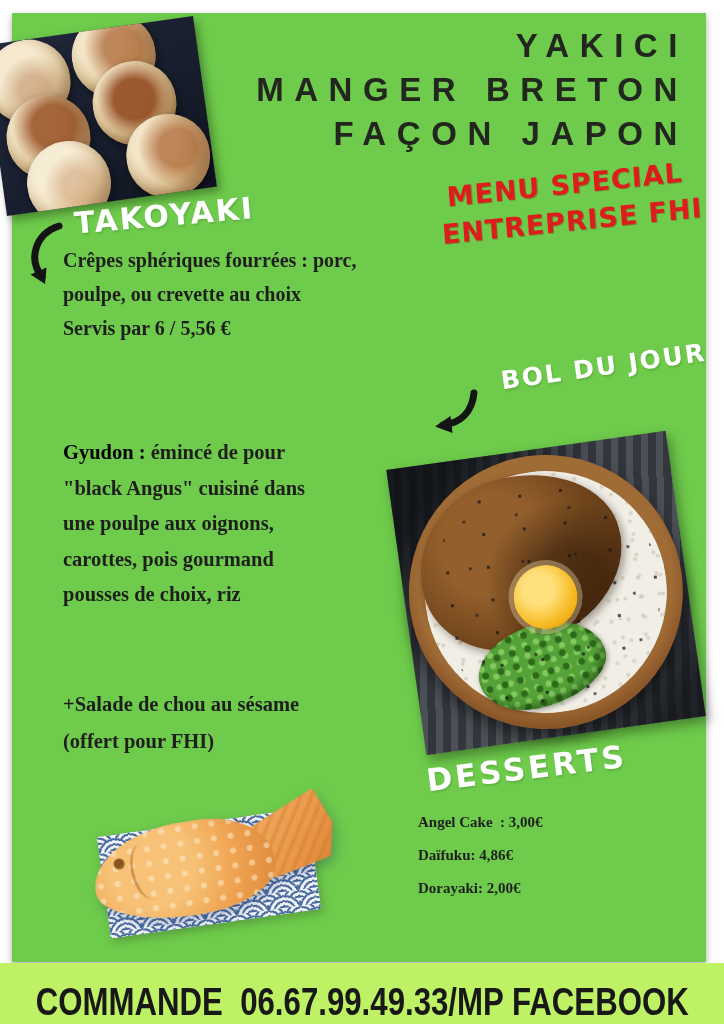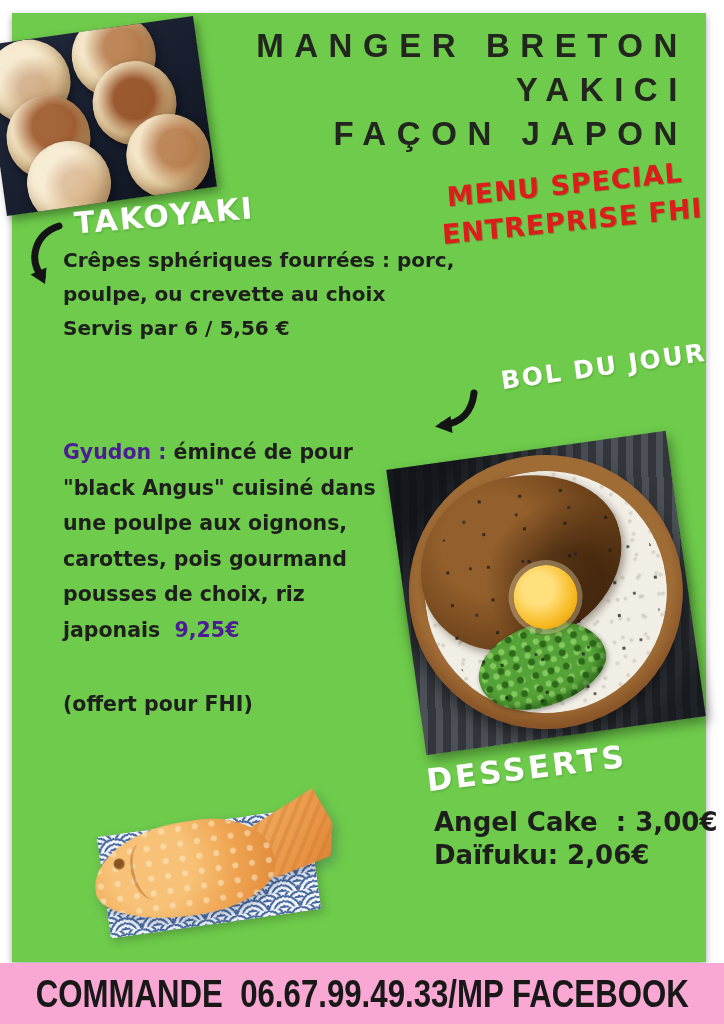--- a/index.html
+++ b/index.html
@@ -32,34 +32,34 @@
   }
   
   .h-white{
     position:absolute;z-index:6;color:#ffffff;font-weight:bold;
     text-shadow:1px 2px 2px rgba(0,0,0,.12);
   }
   .h-takoyaki{left:74px;top:198px;font-size:30px;letter-spacing:2px;transform:rotate(-5deg);}
   .h-bol{left:500px;top:352px;font-size:25px;letter-spacing:2px;transform:rotate(-8deg);}
   .h-desserts{left:426px;top:750px;font-size:31px;letter-spacing:3px;transform:rotate(-7deg);}
   
-  .menu-block{position:absolute;z-index:6;color:#1e1f1d;font-weight:bold;}
+  .menu-block{position:absolute;z-index:6;color:#1e1f1d;font-weight:bold;font-family:Liberation Serif, serif;}
   .tk-block{left:63px;top:243px;font-size:20px;line-height:34px;}
   .gy-block{left:63px;top:435px;font-size:20.5px;line-height:35.6px;}
   .sal-block{left:63px;top:686px;font-size:20.5px;line-height:37px;}
-  .ds-block{left:434px;top:806px;font-size:26px;line-height:33px;}
-  .white-txt{color:#4c1d95;}
+  .ds-block{left:418px;top:806px;font-size:15px;line-height:33px;}
+  .white-txt{color:#000000;}
   
   .arrow{position:absolute;z-index:6;}
   .arrow-takoyaki{left:22px;top:221px;}
   .arrow-bol{left:429px;top:388px;}
   
   .footer{
     position:absolute;left:0;top:963px;width:724px;height:61px;
-    display:flex;align-items:center;justify-content:center;background:#f9a8d4;z-index:5;
+    display:flex;align-items:flex-end;justify-content:center;background:#bef264;z-index:5;
   }
   .footer span{
     font-family:"Liberation Sans",sans-serif;font-weight:bold;
     font-size:39px;color:#181818;letter-spacing:0px;
     transform:scaleX(.8);transform-origin:center;
   }
   
   .ph-takoyaki{
     position:absolute;left:-6px;top:30px;width:212px;height:172px;z-index:4;
     transform:rotate(-8deg);
@@ -190,22 +190,22 @@
 <div class="ph-takoyaki">
   <div class="ball"></div>
   <div class="ball"></div>
   <div class="ball"></div>
   <div class="ball"></div>
   <div class="ball"></div>
   <div class="ball"></div>
 </div>
 
 <div class="title">
+  <div class="pre">YAKICI</div>
   <div class="pre">MANGER BRETON</div>
-  <div class="pre">YAKICI</div>
   <div class="pre">FAÇON JAPON</div>
 </div>
 
 <div class="badge">
   <div class="pre">MENU SPECIAL</div>
   <div class="pre">ENTREPRISE FHI</div>
 </div>
 
 <div class="h-white h-takoyaki pre">TAKOYAKI</div>
 
@@ -236,32 +236,33 @@
     <div class="yolk"></div>
   </div>
 </div>
 
 <div class="menu-block gy-block">
   <div class="pre"><span class="white-txt">Gyudon :</span><span> émincé de pour</span></div>
   <div class="pre">"black Angus" cuisiné dans</div>
   <div class="pre">une poulpe aux oignons,</div>
   <div class="pre">carottes, pois gourmand</div>
   <div class="pre">pousses de choix, riz</div>
-  <div class="pre"><span>japonais</span><span class="white-txt">  9,25€</span></div>
 </div>
 
 <div class="menu-block sal-block">
+  <div class="pre">+Salade de chou au sésame</div>
   <div class="pre">(offert pour FHI)</div>
 </div>
 
 <div class="h-white h-desserts pre">DESSERTS</div>
 
 <div class="menu-block ds-block">
   <div class="pre">Angel Cake  : 3,00€</div>
-  <div class="pre">Daïfuku: 2,06€</div>
+  <div class="pre">Daïfuku: 4,86€</div>
+  <div class="pre">Dorayaki: 2,00€</div>
 </div>
 
 <div class="ph-taiyaki">
   <div class="wave-paper"></div>
   <div class="fish">
     <div class="fish-tail"></div>
     <div class="fish-body"></div>
     <div class="fish-gill"></div>
     <div class="fish-eye"></div>
   </div>

